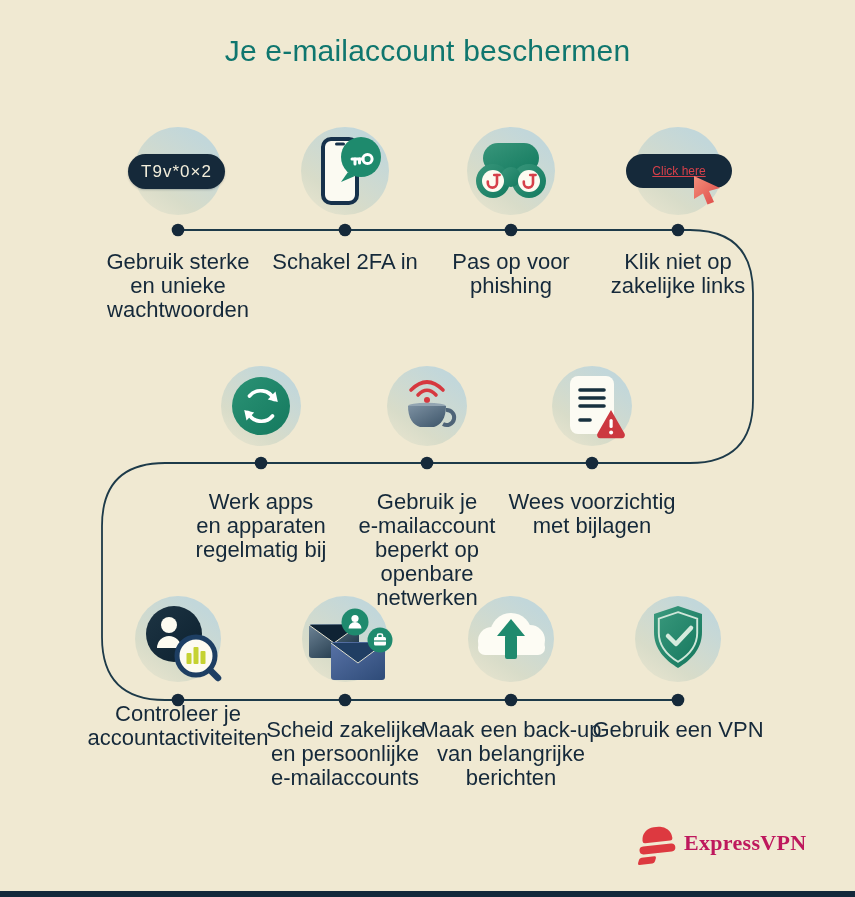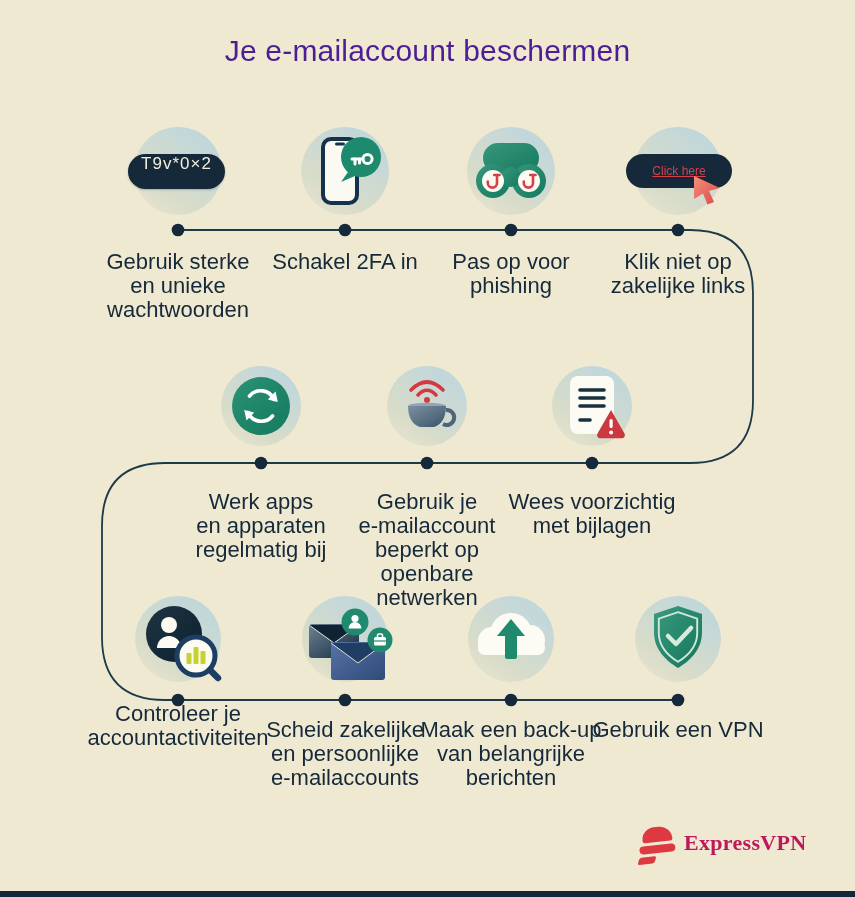--- a/index.html
+++ b/index.html
@@ -1,28 +1,28 @@
 <!DOCTYPE html>
 <html><head>
 <meta charset="utf-8">
 <style>
   html,body{margin:0;padding:0;background:#f0e9d2;}
   .canvas{position:relative;width:855px;height:897px;background:#f0e9d2;overflow:hidden;
           font-family:"Liberation Sans",sans-serif;color:#15293a;}
   .title{position:absolute;top:34px;left:0;width:100%;text-align:center;
-         font-size:30px;font-weight:500;color:#4c1d95;letter-spacing:.2px;}
+         font-size:30px;font-weight:500;color:#0f766e;letter-spacing:.2px;}
   .flow{position:absolute;left:0;top:0;z-index:1;}
   .step{position:absolute;z-index:2;}
   .bubble{position:absolute;border-radius:50%;
           background:linear-gradient(215deg,#c2d7da 18%,#d8dcc9 70%,#ebe6d0 100%);}
   .label{position:absolute;width:100%;text-align:center;font-size:22px;line-height:24px;
          color:#15293a;white-space:pre-line;}
   .art{position:absolute;}
   .chip{position:absolute;background:#15293a;border-radius:18px;display:flex;
-        justify-content:center;color:#f3eedb;font-size:17px;
+        align-items:center;justify-content:center;color:#f3eedb;font-size:17px;
         letter-spacing:1px;box-shadow:0 1px 2px rgba(20,41,58,.25);}
   .pill{position:absolute;background:#15293a;border-radius:17px;display:flex;
         align-items:center;justify-content:center;}
   .pill span{color:#d6404a;font-size:12px;text-decoration:underline;}
   .ev-logo{position:absolute;left:636px;top:824px;width:200px;height:44px;z-index:2;}
   .ev-mark{position:absolute;left:0;top:2px;width:42px;height:38px;transform:rotate(-6deg);}
   .ev-mark i{position:absolute;background:#dd3940;display:block;}
   .ev-dome{left:7px;top:1px;width:30px;height:15px;border-radius:15px 15px 3px 3px;}
   .ev-mid{left:3px;top:19px;width:36px;height:8px;border-radius:4px;}
   .ev-tab{left:1px;top:29.5px;width:17px;height:6.5px;border-radius:2px;transform:skewX(-22deg);}

